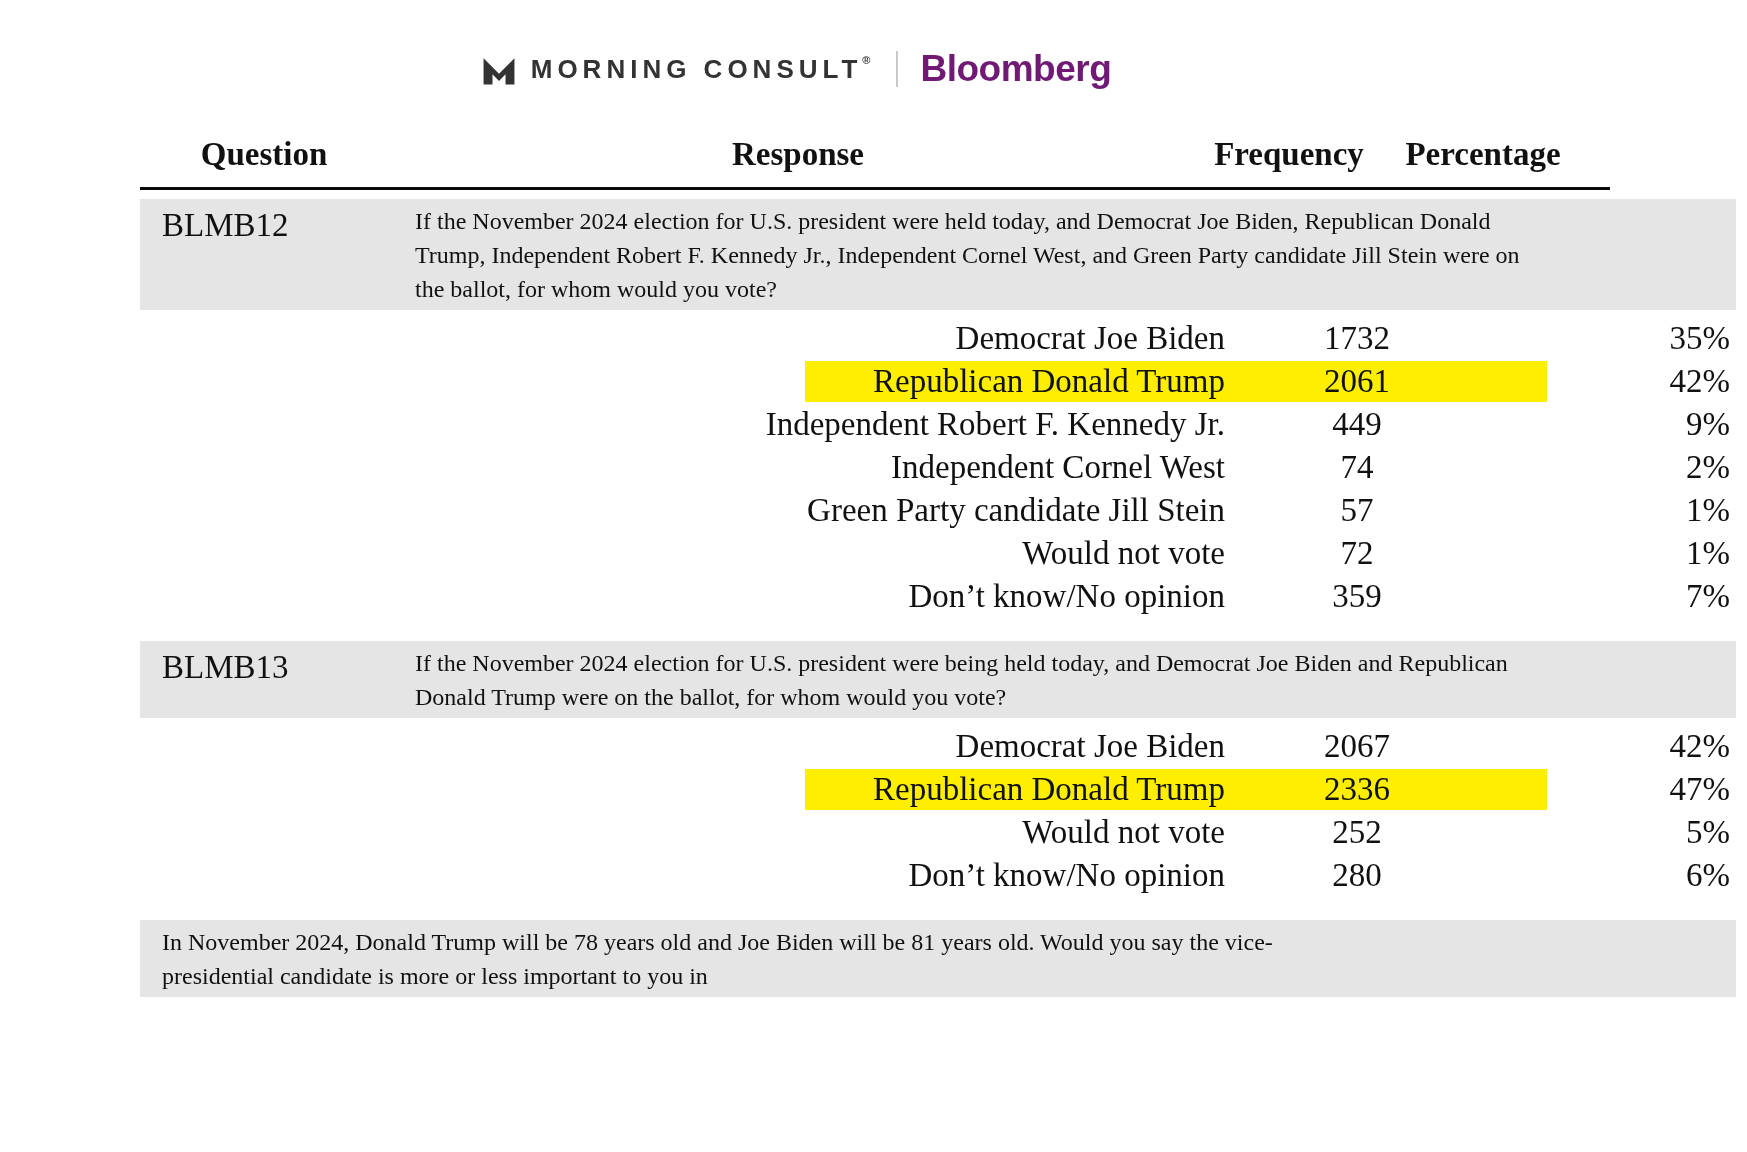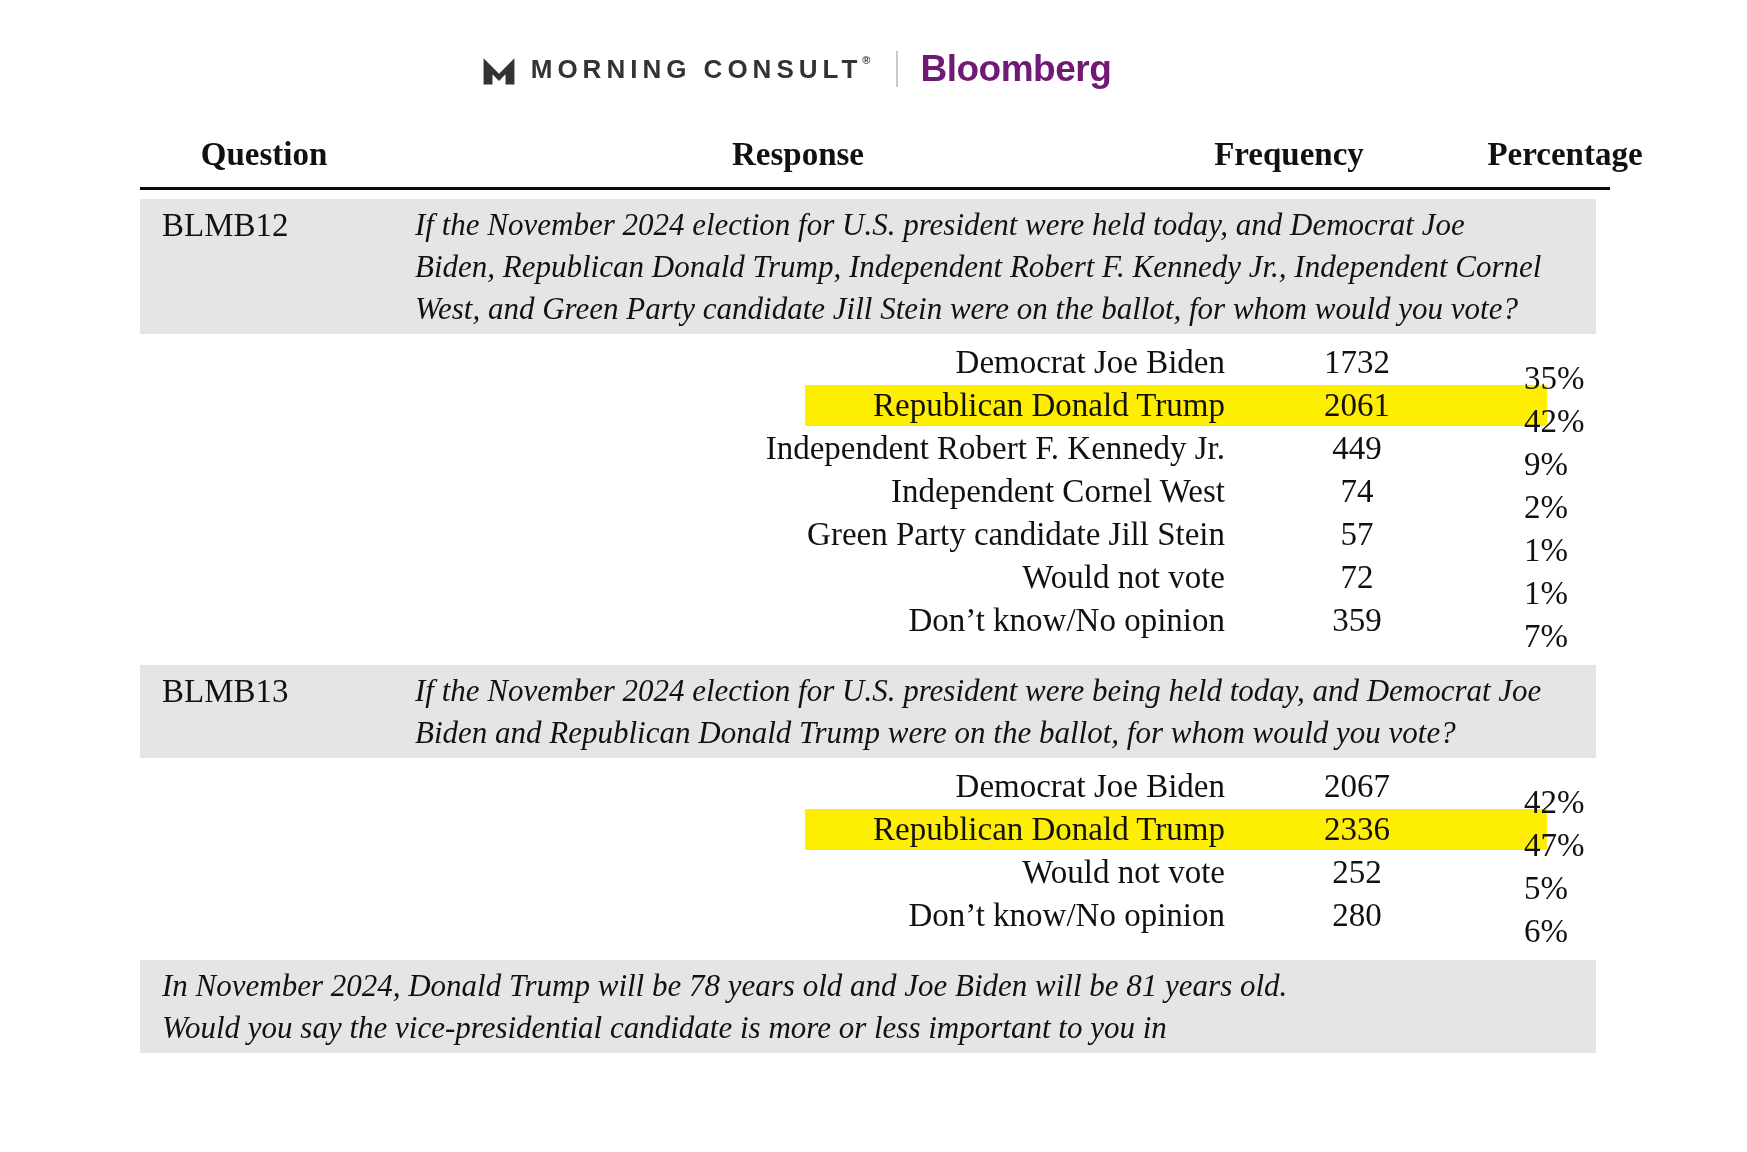--- a/index.html
+++ b/index.html
@@ -45,53 +45,53 @@
     border-bottom:3px solid #0a0a0a;
     box-sizing:border-box;
   }
   .thead span {
     position:absolute; bottom:14px; transform:translateX(-50%);
     font-size:33px; font-weight:bold; white-space:nowrap;
   }
   .th-question   { left:124px;  }
   .th-response   { left:658px;  }
   .th-frequency  { left:1149px; }
-  .th-percentage { left:1425px; }
+  .th-percentage { left:1343px; }
 
   .qblock {
     display:flex;
     background:#e5e5e5;
-    width:1456px; box-sizing:border-box;
+    width:1596px; box-sizing:border-box;
     padding:5px 20px 4px 22px;
     margin-top:23px;
   }
   .qsection:first-of-type .qblock { margin-top:9px; }
   .qid {
     width:253px; flex:0 0 253px;
     font-size:33px; line-height:42px;
   }
   .qtext {
     width:1130px;
-    font-style:italic; font-size:31px; line-height:42px;
+    font-size:24px; line-height:34px;
   }
 
   .rows { margin-top:7px; }
   .rows:empty { display:none; }
   .rrow {
     display:grid;
     grid-template-columns:275px 770px 184px 241px;
     height:43px; line-height:43px;
     font-size:33px;
     position:relative;
     gap:40px;
   }
   .rrow .rc { position:relative; z-index:1; white-space:nowrap; }
   .resp { grid-column:2; text-align:right; }
   .freq { grid-column:3; text-align:center; }
-  .pct  { grid-column:4; text-align:left; padding-left:35px; box-sizing:border-box;margin-top:16px; }
+  .pct  { grid-column:4; text-align:right; padding-left:35px; box-sizing:border-box; }
   .rrow.hl .band {
     position:absolute; left:665px; width:742px; top:1px; bottom:1px;
     background:#FDEE02; z-index:0;
   }
   .rrow .band { display:none; }
   .rrow.hl .band { display:block; }
 </style>
 </head>
 <body>
 

